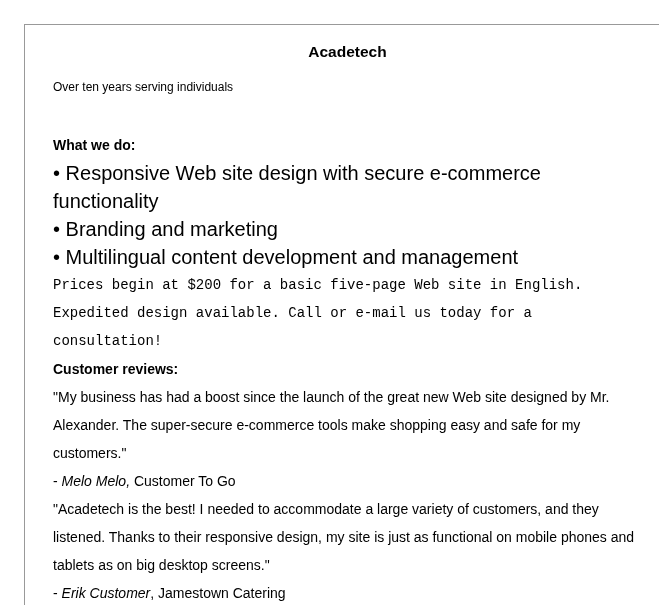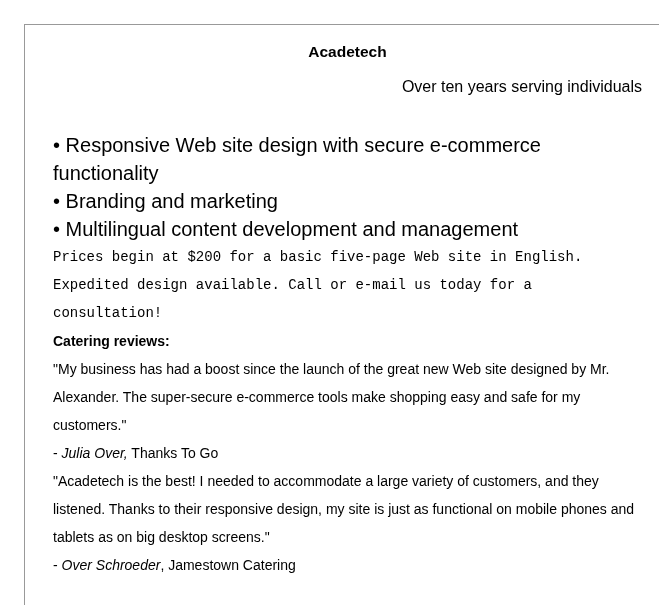--- a/index.html
+++ b/index.html
@@ -23,22 +23,22 @@
     padding: 14px 20px 0 28px;
     overflow: hidden;
   }
   .title {
     text-align: center;
     font-weight: bold;
     font-size: 15.5px;
     margin: 4px 0 12px 0;
   }
   .tagline {
-    text-align: right;
-    font-size: 16px;
+    text-align: left;
+    font-size: 12px;
     line-height: 28px;
   }
   .spacer {
     height: 30px;
   }
   .section-head {
     font-weight: bold;
     font-size: 14px;
     line-height: 28px;
     margin: 0;
@@ -72,28 +72,29 @@
 <body>
 
 <div class="page">
 
   <div class="title">Acadetech</div>
 
   <div class="tagline">Over ten years serving individuals</div>
 
   <div class="spacer"></div>
 
+  <div class="section-head">What we do:</div>
 
   <div class="bullet">• Responsive Web site design with secure e-commerce functionality</div>
   <div class="bullet">• Branding and marketing</div>
   <div class="bullet">• Multilingual content development and management</div>
 
   <div class="para">Prices begin at $200 for a basic five-page Web site in English. Expedited design available. Call or e-mail us today for a consultation!</div>
 
-  <div class="section-head">Catering reviews:</div>
+  <div class="section-head">Customer reviews:</div>
 
   <div class="quote">"My business has had a boost since the launch of the great new Web site designed by Mr. Alexander. The super-secure e-commerce tools make shopping easy and safe for my customers."</div>
-  <div class="attrib"><span>- </span><em>Julia Over,</em><span> Thanks To Go</span></div>
+  <div class="attrib"><span>- </span><em>Melo Melo,</em><span> Customer To Go</span></div>
 
   <div class="quote">"Acadetech is the best! I needed to accommodate a large variety of customers, and they listened. Thanks to their responsive design, my site is just as functional on mobile phones and tablets as on big desktop screens."</div>
-  <div class="attrib"><span>- </span><em>Over Schroeder</em><span>, Jamestown Catering</span></div>
+  <div class="attrib"><span>- </span><em>Erik Customer</em><span>, Jamestown Catering</span></div>
 
 </div>
 
 </body></html>

